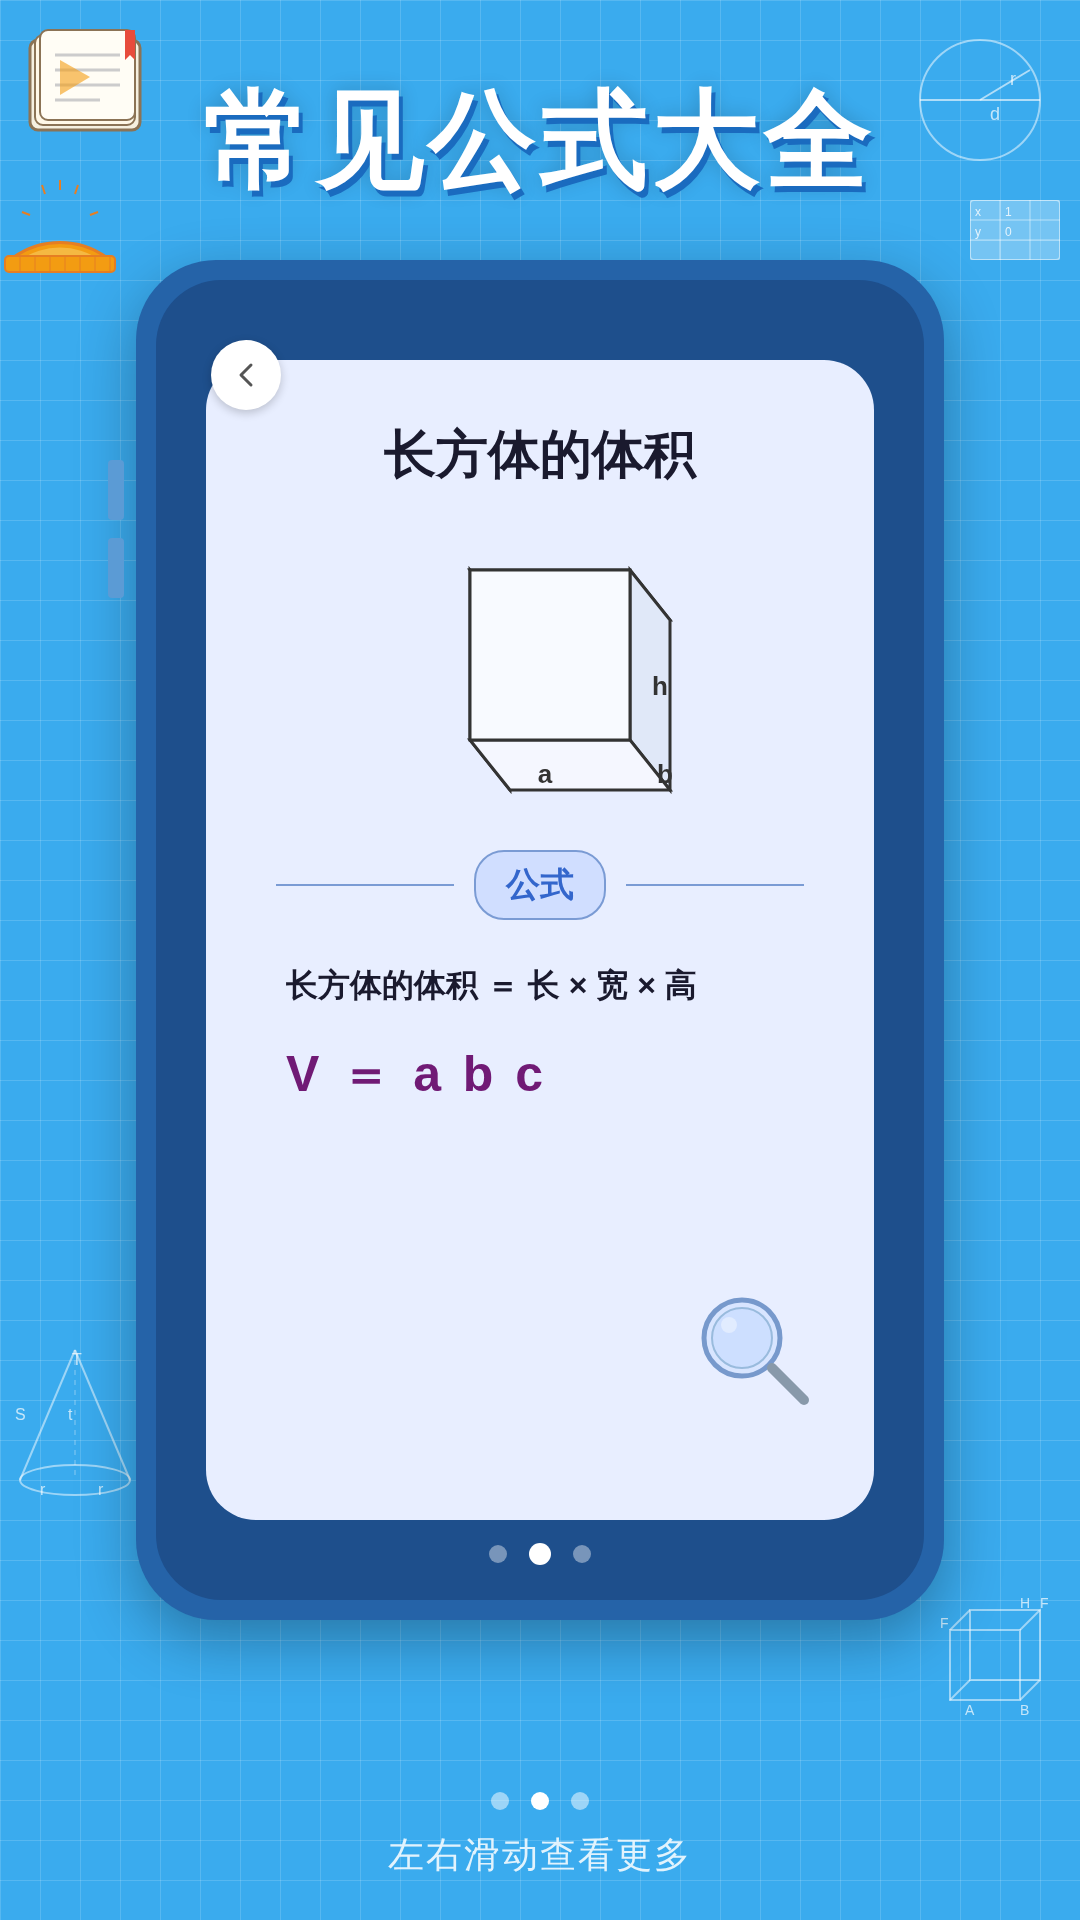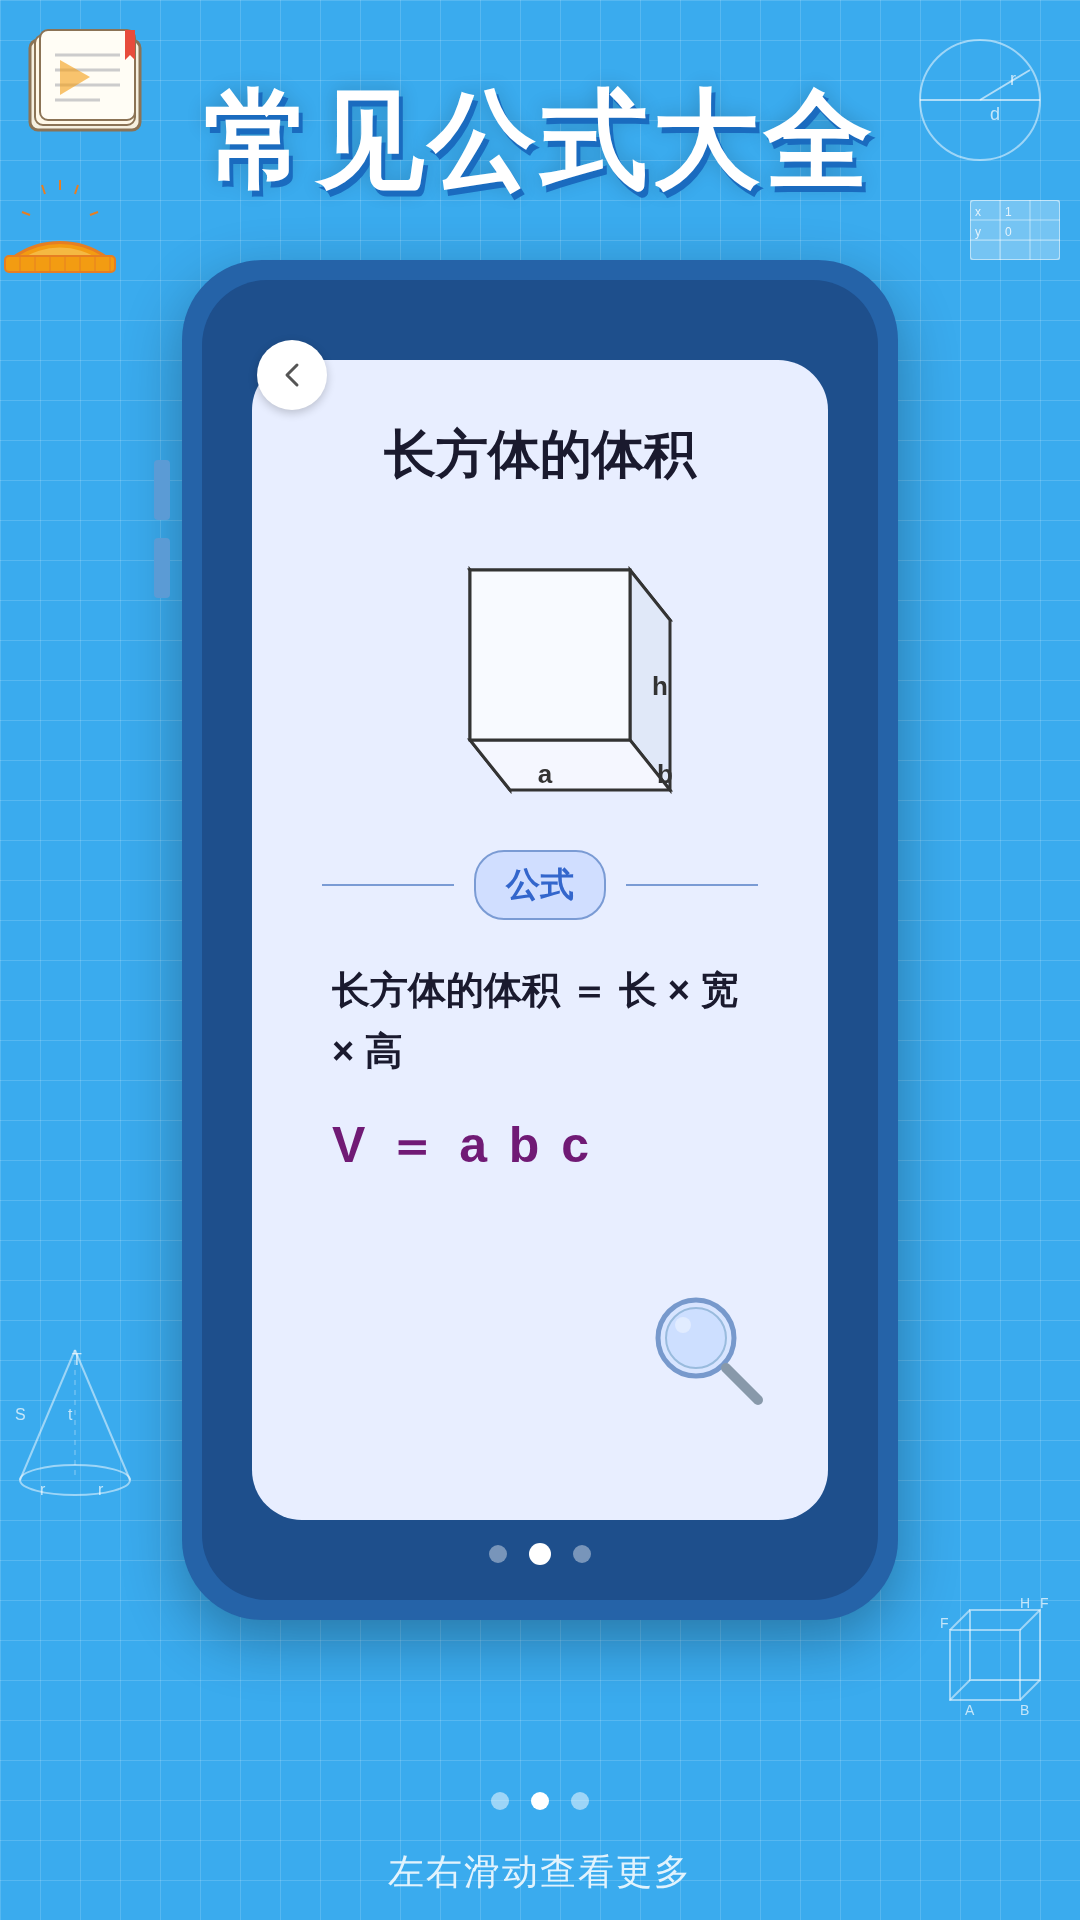--- a/index.html
+++ b/index.html
@@ -95,21 +95,21 @@
       height: 130px;
       z-index: 5;
     }
 
     
     .phone-frame {
       position: absolute;
       top: 260px;
       left: 50%;
       transform: translateX(-50%);
-      width: 716px;
+      width: 808px;
       height: 1360px;
       background: #2563a8;
       border-radius: 80px;
       z-index: 10;
       box-shadow: 0 20px 60px rgba(0,0,0,0.3);
       padding: 20px;
     }
 
     .phone-inner {
       width: 100%;
@@ -208,21 +208,21 @@
       border: 2px solid #7a9bd4;
       border-radius: 30px;
       padding: 10px 30px;
       font-size: 34px;
       font-weight: 700;
       color: #3366cc;
     }
 
     
     .formula-text {
-      font-size: 38px;
+      font-size: 32px;
       font-weight: 600;
       color: #1a1a2e;
       margin-bottom: 30px;
       line-height: 1.6;
       padding-left: 10px;
     }
 
     .formula-math {
       font-size: 50px;
       font-weight: 700;
@@ -262,21 +262,21 @@
 
     .dot.active {
       background: white;
       width: 22px;
       height: 22px;
     }
 
     
     .hint-text {
       position: absolute;
-      bottom: 23px;
+      bottom: 40px;
       left: 50%;
       transform: translateX(-50%);
       font-size: 36px;
       color: rgba(255,255,255,0.85);
       white-space: nowrap;
       z-index: 10;
       letter-spacing: 2px;
     }
 
     

